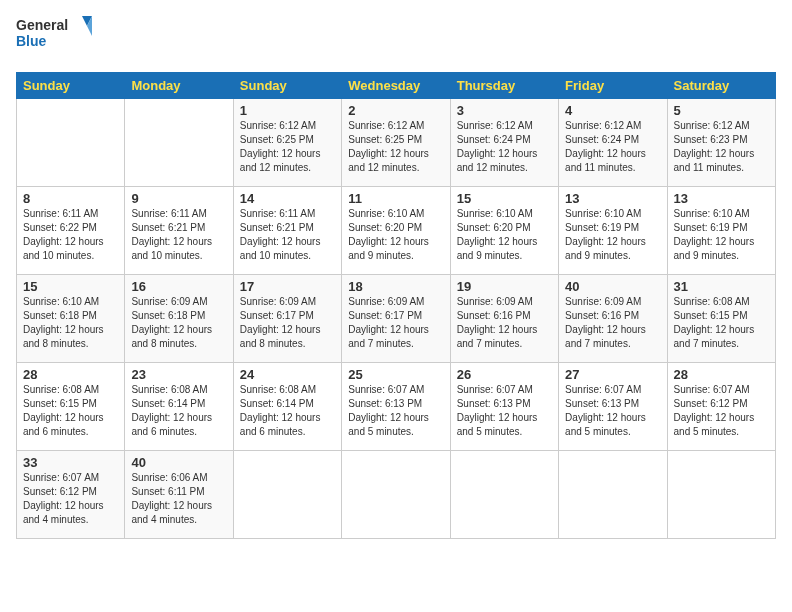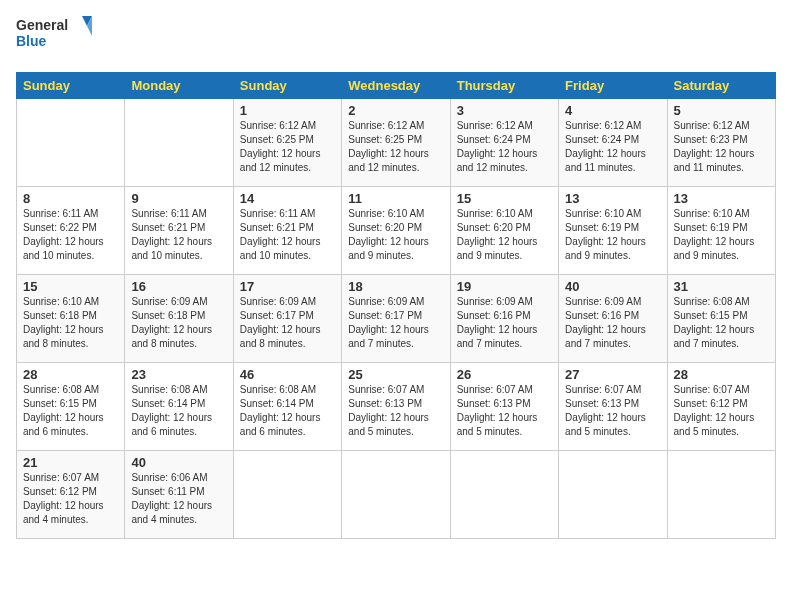--- a/index.html
+++ b/index.html
@@ -286,21 +286,21 @@
       </td>
           <td>
         <span class="day-num">23</span>
         <div class="day-info">
           Sunrise: 6:08 AM<br>
           Sunset: 6:14 PM<br>
           Daylight: 12 hours and 6 minutes.
         </div>
       </td>
           <td>
-        <span class="day-num">46</span>
+        <span class="day-num">24</span>
         <div class="day-info">
           Sunrise: 6:08 AM<br>
           Sunset: 6:14 PM<br>
           Daylight: 12 hours and 6 minutes.
         </div>
       </td>
           <td>
         <span class="day-num">25</span>
         <div class="day-info">
           Sunrise: 6:07 AM<br>
@@ -328,21 +328,21 @@
         <span class="day-num">28</span>
         <div class="day-info">
           Sunrise: 6:07 AM<br>
           Sunset: 6:12 PM<br>
           Daylight: 12 hours and 5 minutes.
         </div>
       </td>
         </tr>
         <tr>
           <td>
-        <span class="day-num">21</span>
+        <span class="day-num">33</span>
         <div class="day-info">
           Sunrise: 6:07 AM<br>
           Sunset: 6:12 PM<br>
           Daylight: 12 hours and 4 minutes.
         </div>
       </td>
           <td>
         <span class="day-num">40</span>
         <div class="day-info">
           Sunrise: 6:06 AM<br>

